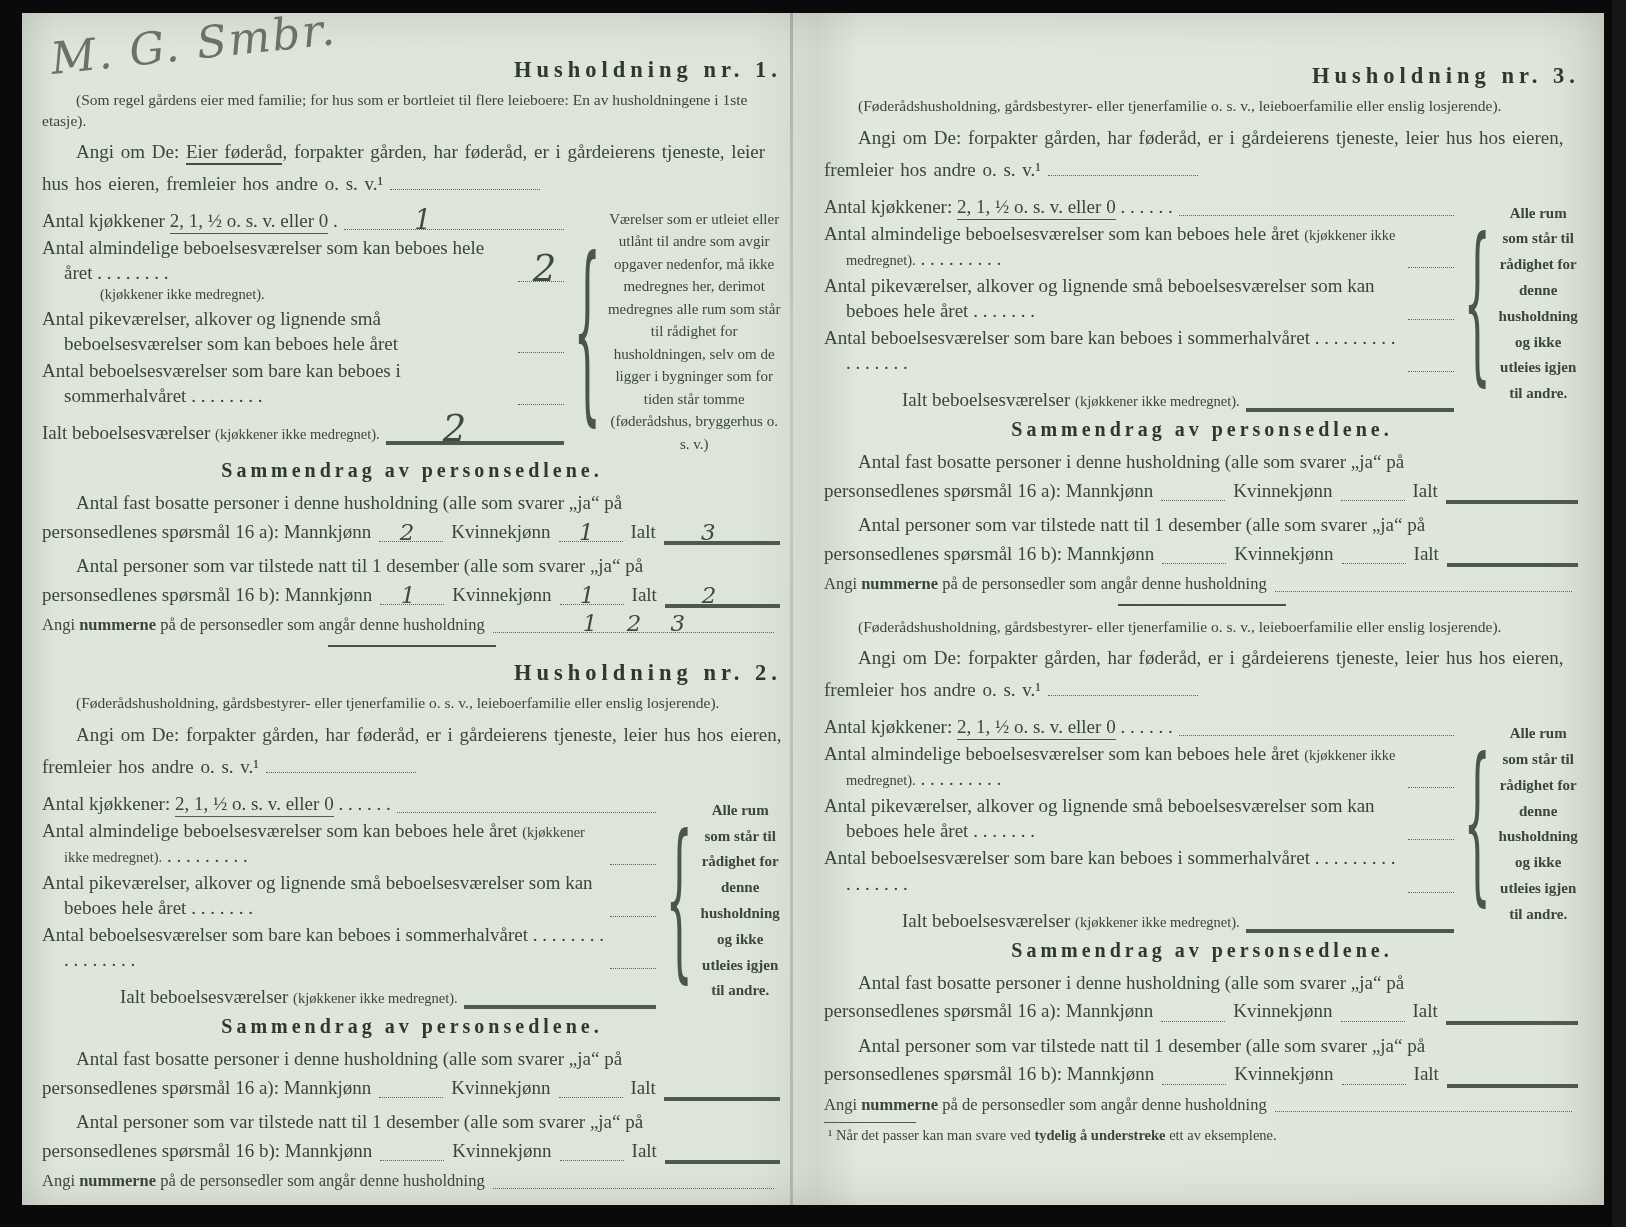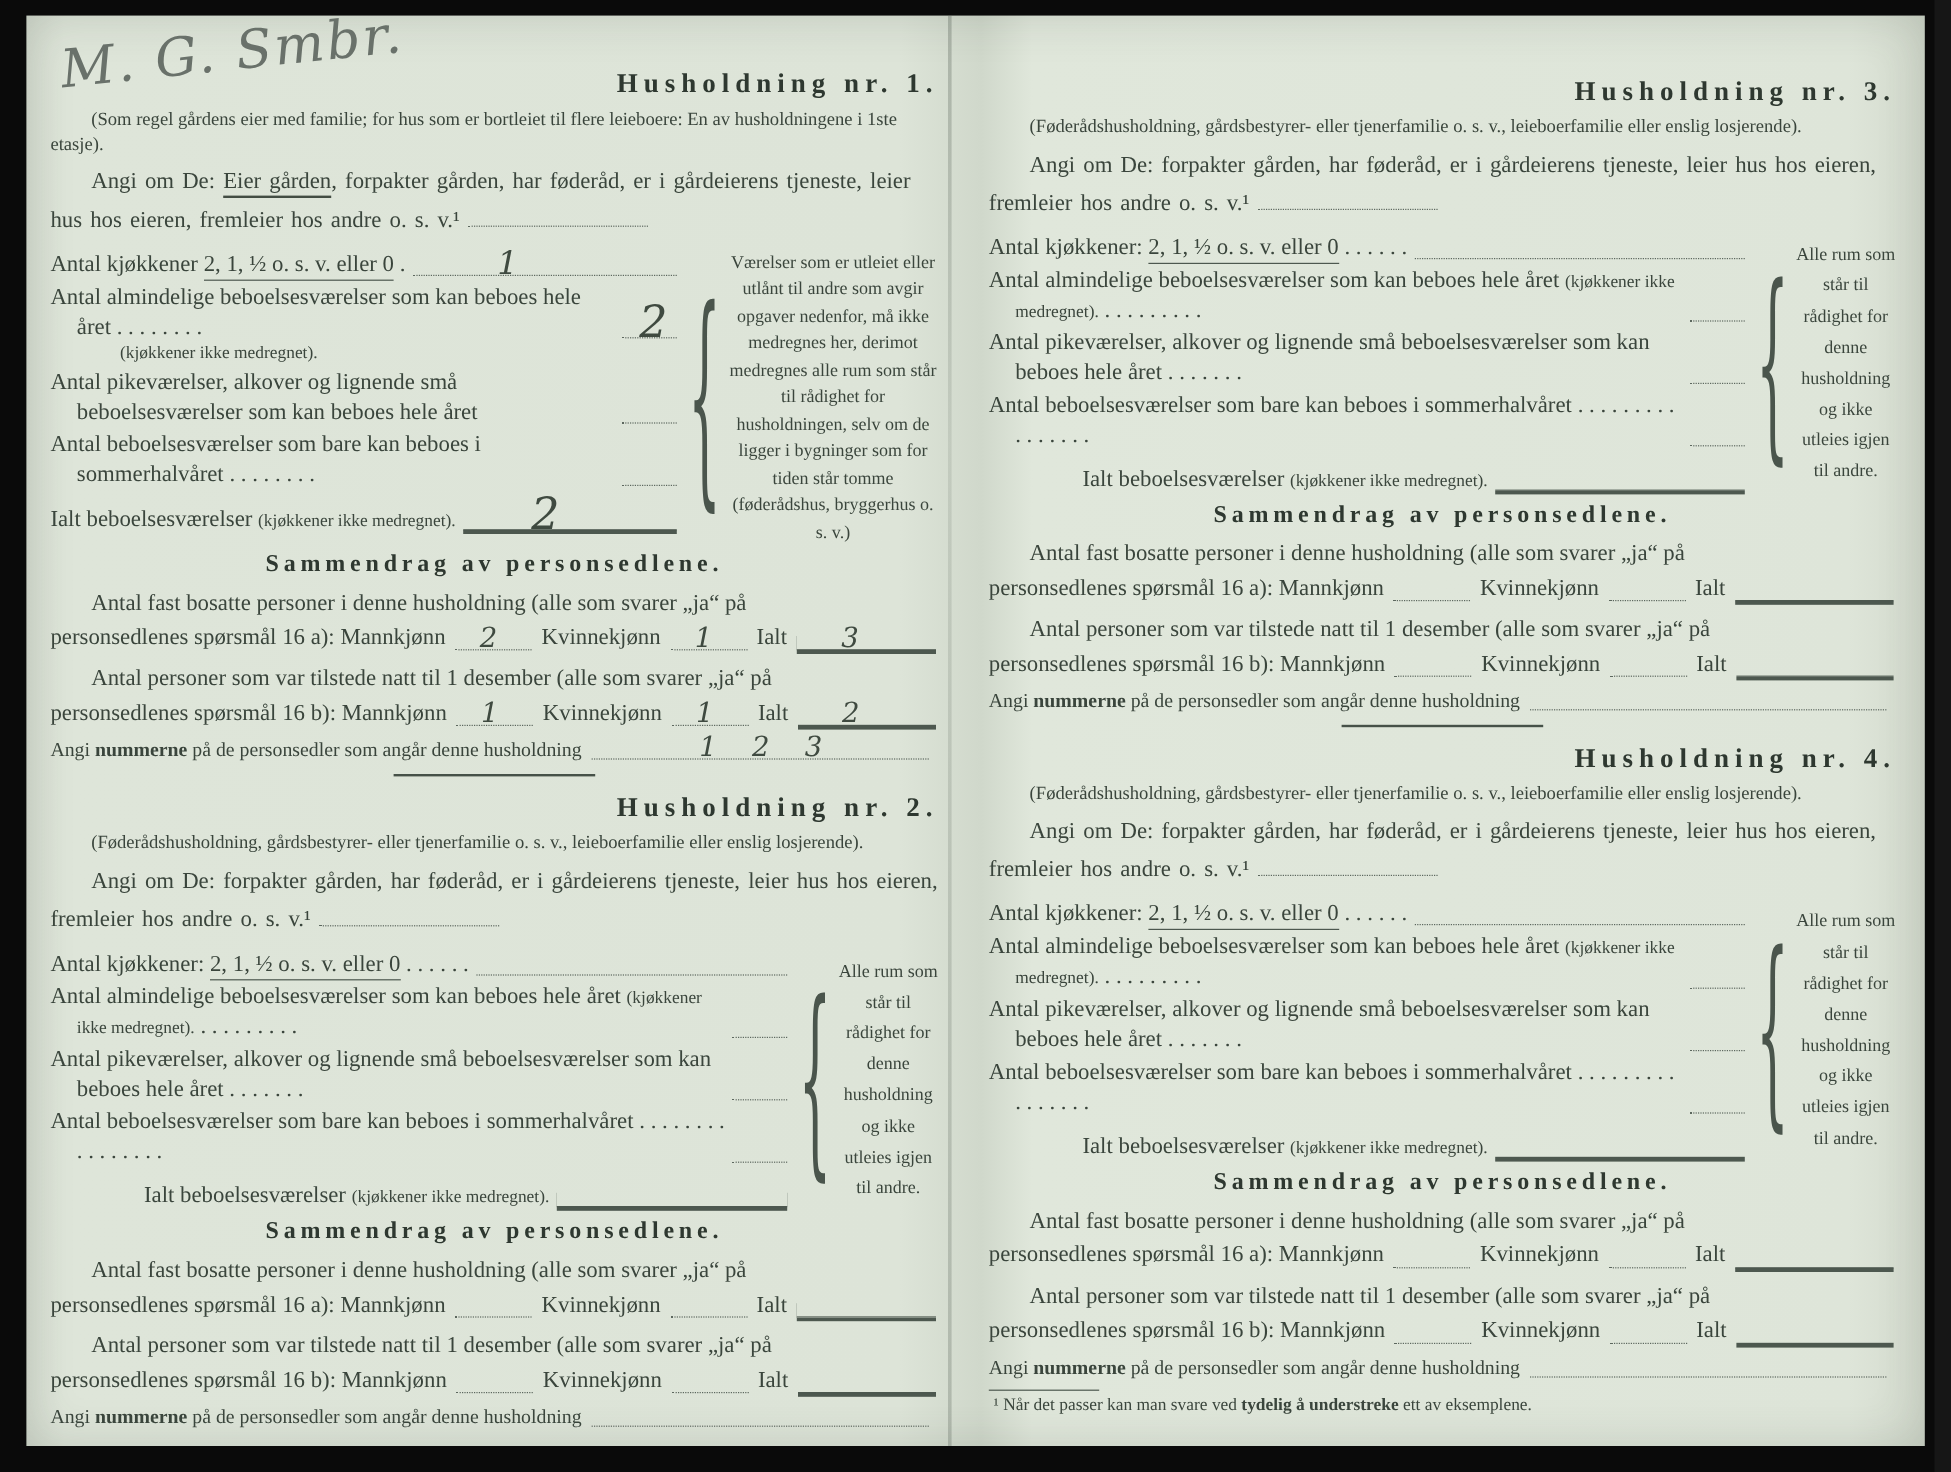--- a/index.html
+++ b/index.html
@@ -41,21 +41,21 @@
   .small{font-size:14.5px;}
   .subnote{margin:-2px 0 2px 58px;font-size:14.5px;}
   .total{margin-top:12px;}
   .total-indent{margin-left:78px;}
 
   .rooms-note{display:flex;align-items:center;}
   .rooms-note .note-text{font-size:15px;line-height:1.5;}
   .rooms-note.wide{width:214px;}
   .rooms-note.wide .note-text{text-align:center;}
   .rooms-note.narrow{width:122px;}
-  .rooms-note.narrow .note-text{text-align:center;line-height:1.72;}
+  .rooms-note.narrow .note-text{text-align:center;line-height:1.72;font-weight:bold;}
   .brace{font-family:"DejaVu Serif",serif;font-size:54px;color:#4a554c;transform:scaleY(3.6) scaleX(.8);margin:0 2px;}
   .rooms-note.narrow .brace{transform:scaleY(3.2) scaleX(.8);}
 
   .sum-title{text-align:center;font-size:20px;font-weight:bold;letter-spacing:4px;margin:0 0 5px;color:#2e3830;}
   .sline{margin:0;text-indent:34px;font-size:19px;line-height:1.55;}
   .sline2{font-size:19px;line-height:1.5;margin:0 0 5px;}
   .sline2 .lbl{white-space:nowrap;}
   .sleader{width:64px;flex:none;border-bottom:1px dotted #5c675e;height:14px;position:relative;margin:0 8px 4px 8px;}
   .sleader.last{flex:1;margin-right:2px;}
   .numline{font-size:16.5px;margin-top:3px;}
@@ -72,21 +72,21 @@
  <div class="paper">
   <div class="fold"></div>
 
   <section class="page page-left">
     <div class="signature">M. G. Smbr.</div>
 
     <section>
       <h2 class="hh-title">Husholdning nr. 1.</h2>
       <p class="hh-sub">(Som regel gårdens eier med familie; for hus som er bortleiet til flere leieboere: En av husholdningene i 1ste etasje).</p>
       <p class="intro"><span>Angi om De:</span>
-        <span class="hand-ul">Eier gården</span><span>, forpakter gården, har føderåd, er i gårdeierens tjeneste, leier hus hos eieren, fremleier hos andre o. s. v.¹</span>
+        <span class="hand-ul">Eier føderåd</span><span>, forpakter gården, har føderåd, er i gårdeierens tjeneste, leier hus hos eieren, fremleier hos andre o. s. v.¹</span>
         <span class="ileader"></span></p>
 
       <div class="rooms">
         <div class="rooms-main">
           <div class="frow">
             <span class="flabel"><span>Antal kjøkkener</span>
               <span class="ul-print">2, 1, ½ o. s. v. eller 0</span>
               <span>.</span></span>
             <span class="leader">
                   <span class="hand">1</span>
@@ -358,21 +358,20 @@
           <span>på de personsedler som angår denne husholdning</span></span>
         <span class="sleader">
               <span class="hand sm spread"></span>
             </span>
       </div>
     </section>
 
     <div class="divider"></div>
 
     <section>
-      <h2 class="hh-title">Husholdning nr. 4.</h2>
       <p class="hh-sub">(Føderådshusholdning, gårdsbestyrer- eller tjenerfamilie o. s. v., leieboerfamilie eller enslig losjerende).</p>
       <p class="intro"><span>Angi om De:</span>
         <span>forpakter gården, har føderåd, er i gårdeierens tjeneste, leier hus hos eieren, fremleier hos andre o. s. v.¹</span>
         <span class="ileader"></span></p>
 
       <div class="rooms">
         <div class="rooms-main">
           <div class="frow">
             <span class="flabel"><span>Antal kjøkkener:</span>
               <span class="ul-print">2, 1, ½ o. s. v. eller 0</span>

